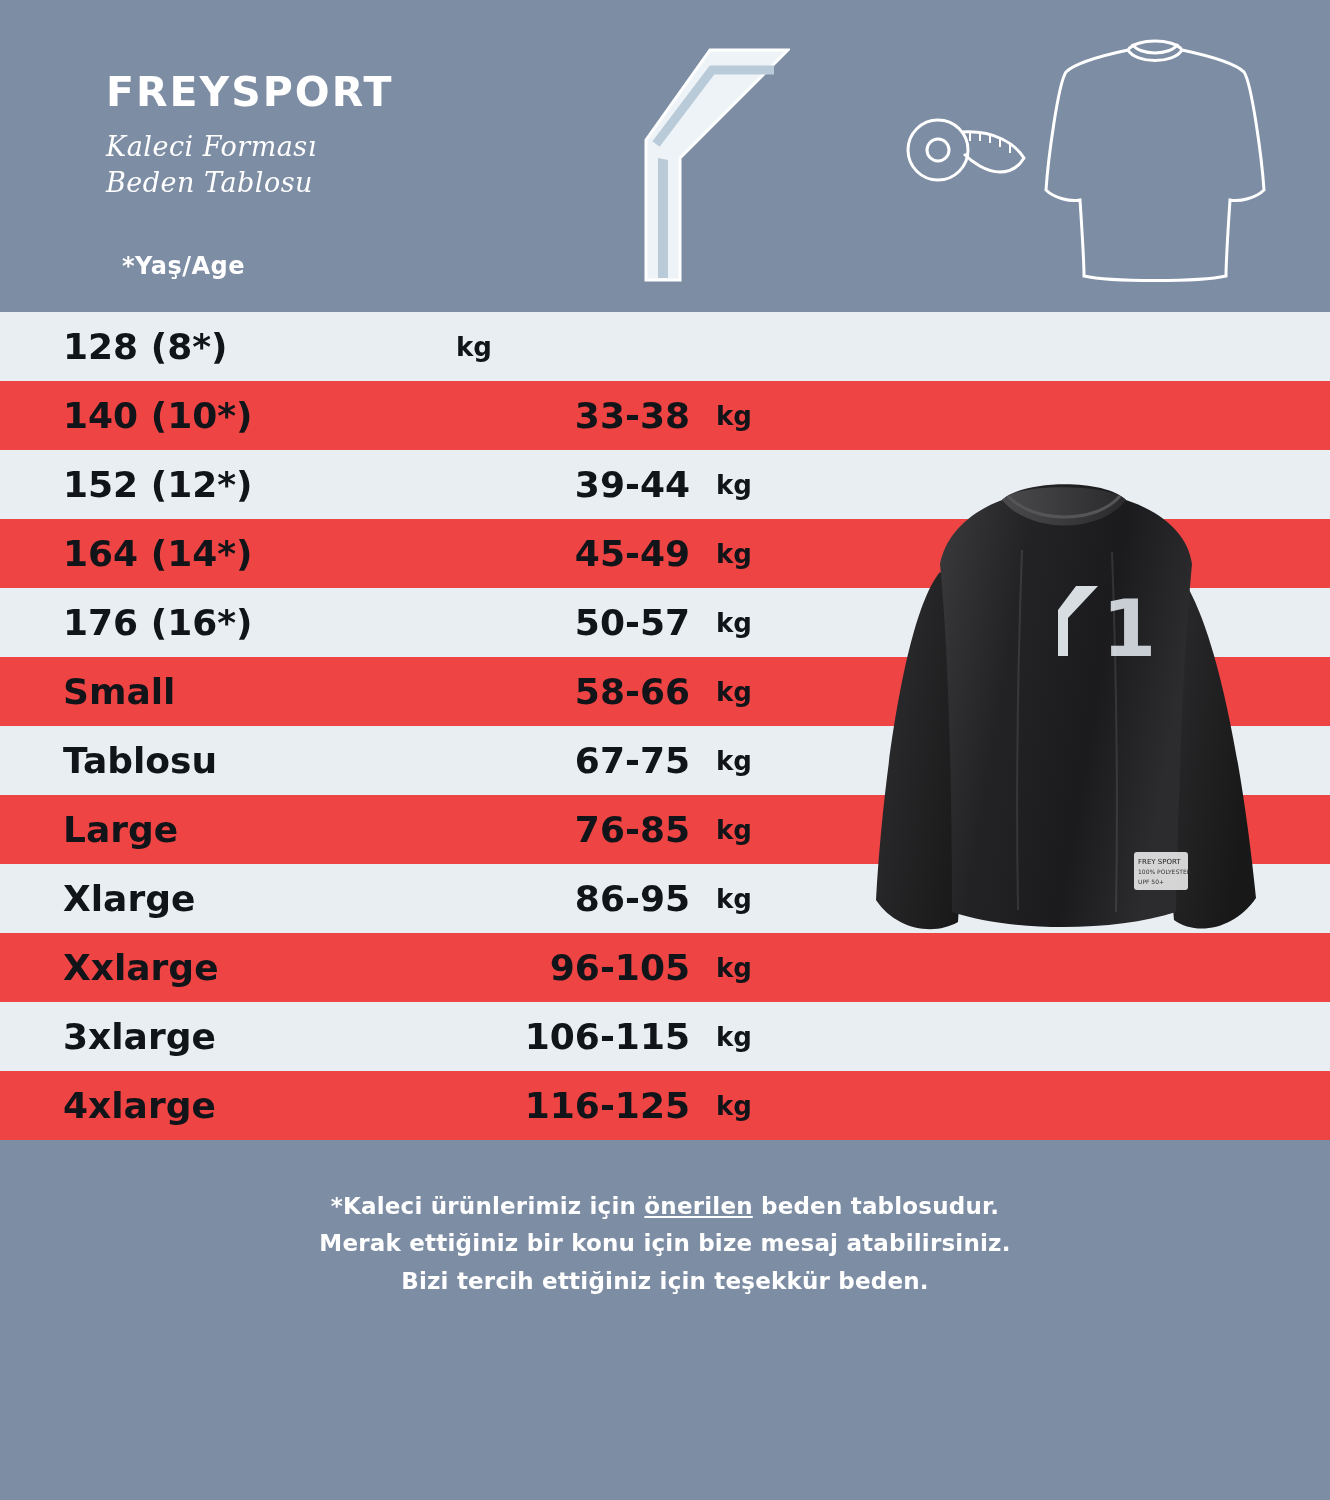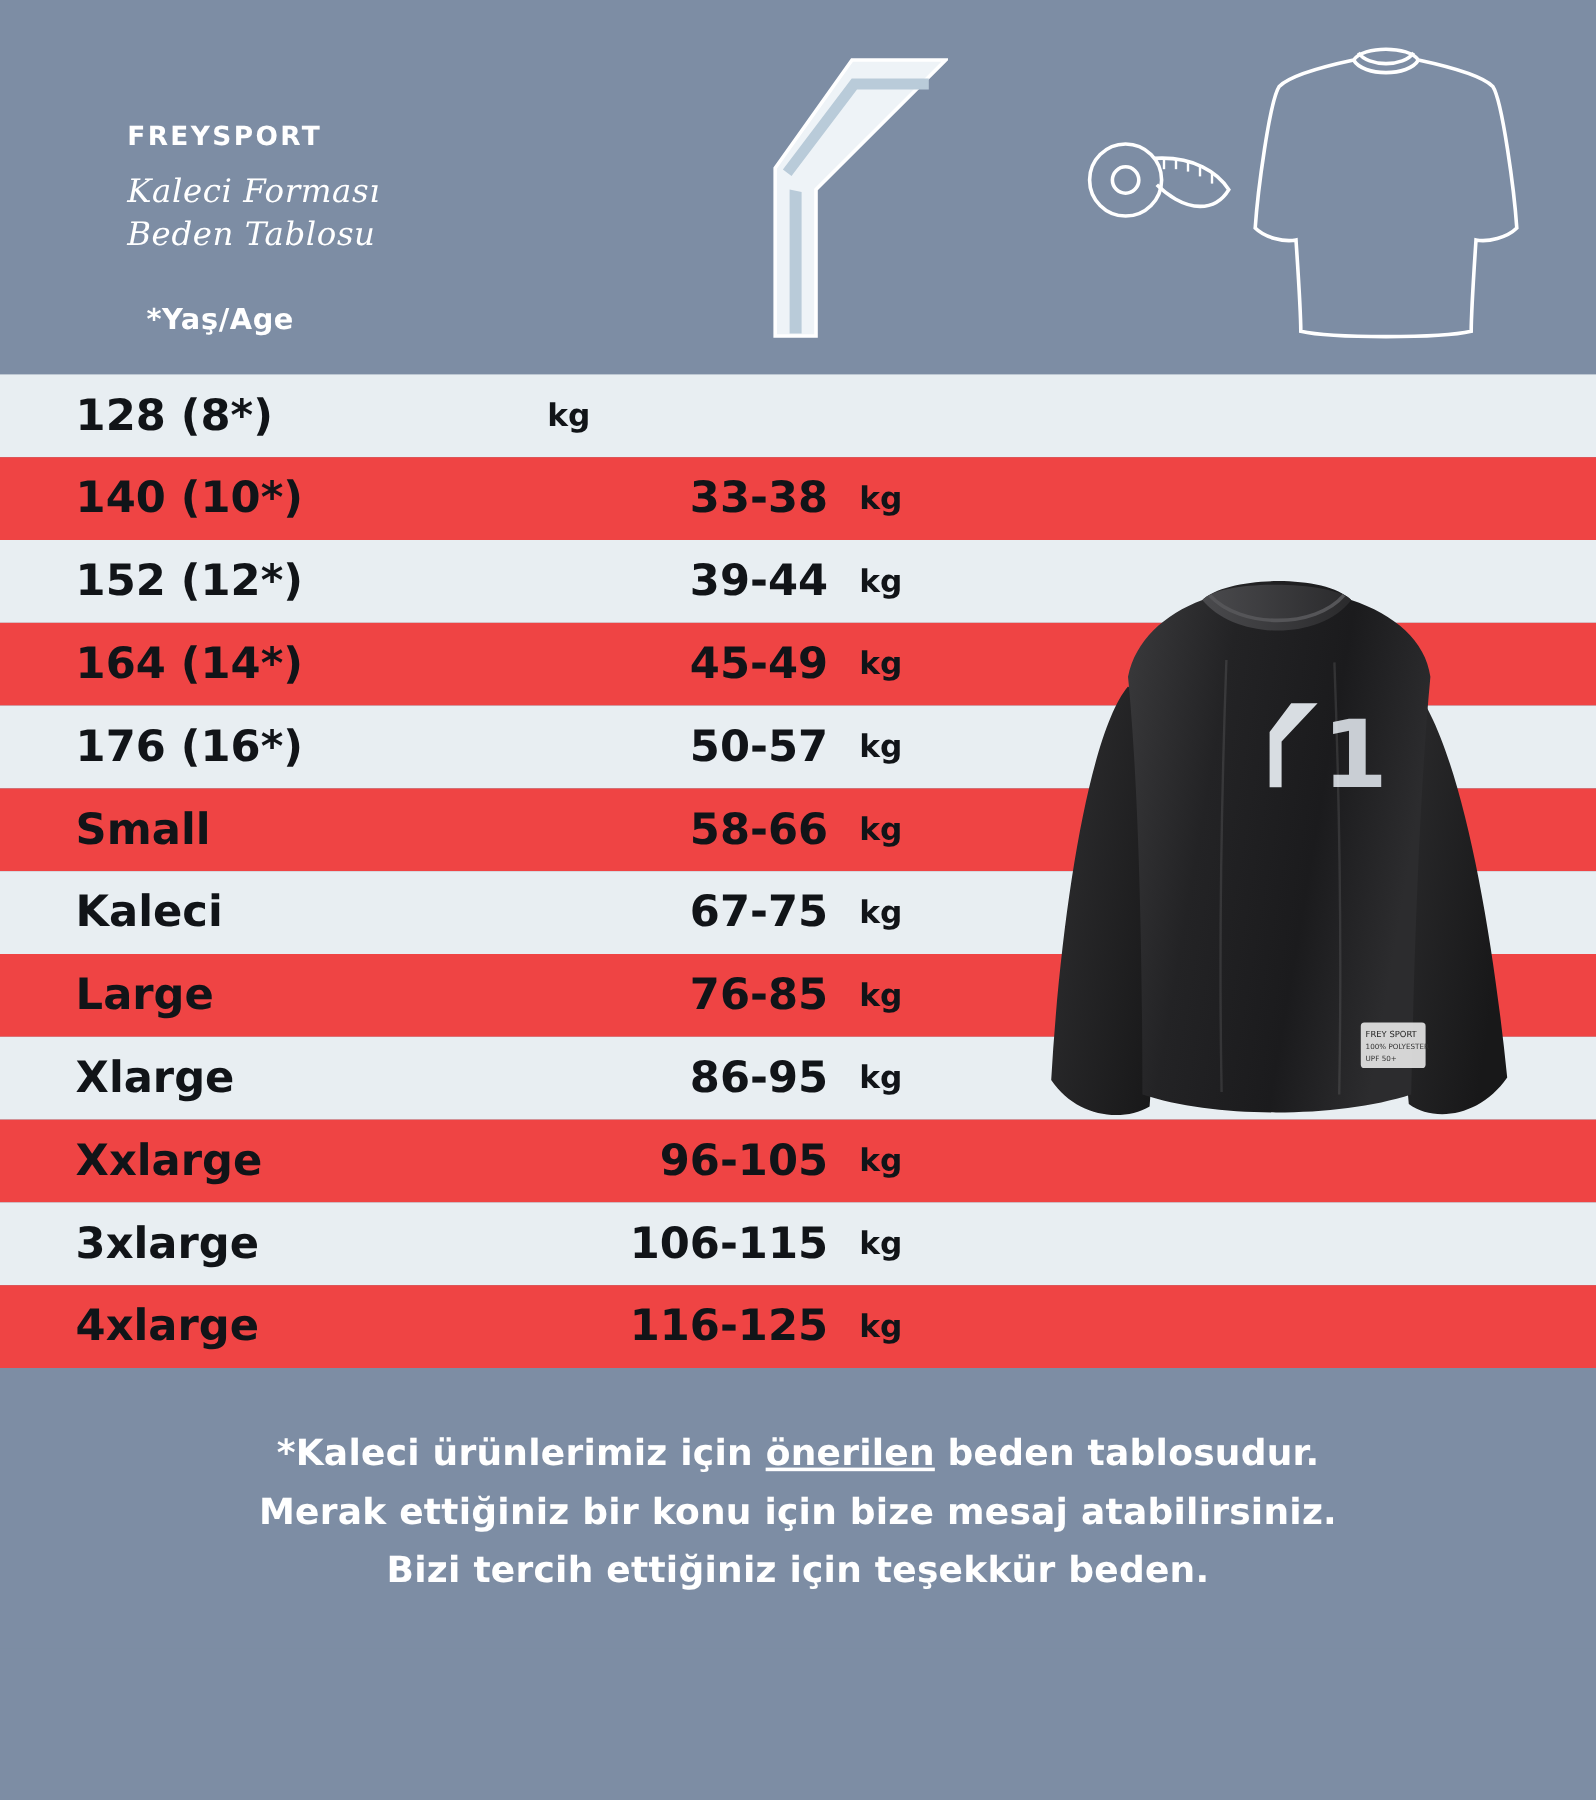--- a/index.html
+++ b/index.html
@@ -12,23 +12,22 @@
   }
   .page { width:1330px; height:1500px; position:relative; background:#7d8da4; }
 
   
   .header { position:relative; height:312px; background:#7d8da4; }
   .brand {
     position:absolute; left:106px; top:72px; color:#fff;
   }
   .brand-name {
     font-family:"DejaVu Sans", sans-serif;
-    font-weight:bold; font-size:22px; letter-spacing:2px; color:#ffffff;
+    font-weight:bold; font-size:41px; letter-spacing:2px; color:#ffffff;
     line-height:1;
-    margin-top:32px;
   }
   .brand-sub {
     margin-top:16px;
     font-family:"DejaVu Serif", serif;
     font-style:italic; font-weight:normal; font-size:27px; color:#ffffff;
     letter-spacing:0.5px; line-height:1.35;
   }
   .age-note {
     position:absolute; left:122px; top:252px;
     font-family:"DejaVu Sans", sans-serif;
@@ -71,21 +70,21 @@
     pointer-events:none;
   }
 
   
   .footer {
     position:relative; height:auto; padding:48px 60px 40px;
     background:#7d8da4; text-align:center;
   }
   .footer-line {
     font-family:"DejaVu Sans", sans-serif;
-    font-weight:bold; font-size:30px; color:#ffffff;
+    font-weight:bold; font-size:23px; color:#ffffff;
     line-height:1.62; letter-spacing:0.2px;
   }
   .u { text-decoration:underline; }
 </style>
 </head>
 <body>
 
 <div class="page">
 
   <div class="header">
@@ -168,21 +167,21 @@
       <div class="cell-size">176 (16*)</div>
       <div class="cell-weight">50-57</div>
       <div class="cell-unit">kg</div>
     </div>
     <div class="row dark">
       <div class="cell-size">Small</div>
       <div class="cell-weight">58-66</div>
       <div class="cell-unit">kg</div>
     </div>
     <div class="row light">
-      <div class="cell-size">Kaleci</div>
+      <div class="cell-size">Tablosu</div>
       <div class="cell-weight">67-75</div>
       <div class="cell-unit">kg</div>
     </div>
     <div class="row dark">
       <div class="cell-size">Large</div>
       <div class="cell-weight">76-85</div>
       <div class="cell-unit">kg</div>
     </div>
     <div class="row light">
       <div class="cell-size">Xlarge</div>

